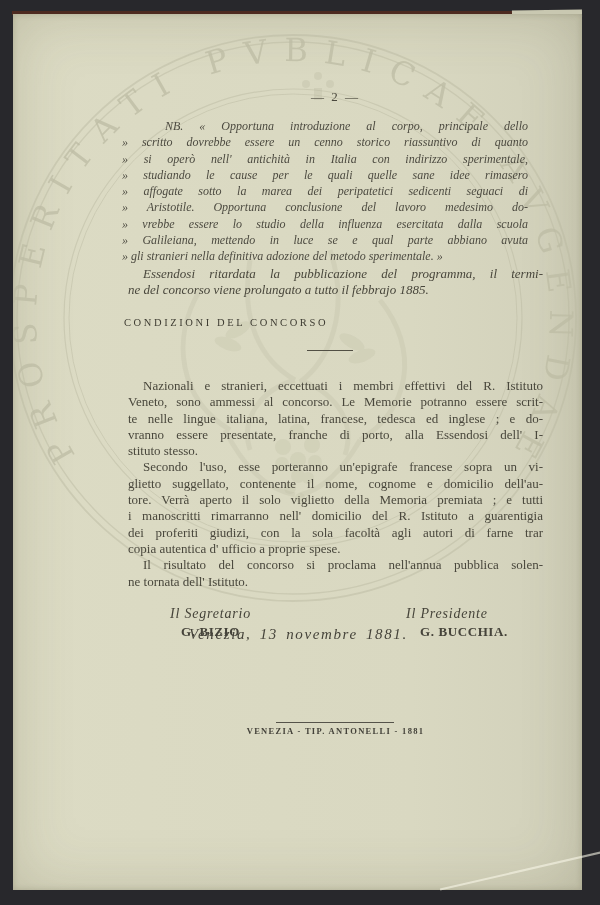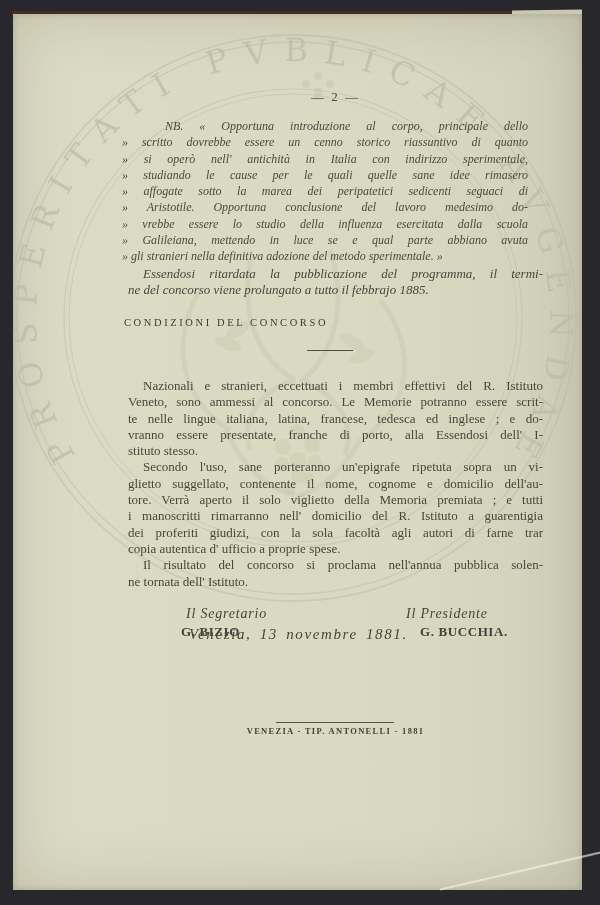--- a/index.html
+++ b/index.html
@@ -35,21 +35,21 @@
   .notice { left:128px; top:266px; width:415px; font-size:13px;font-style:italic; }
   .sec-head {
     left:124px; top:317px; width:415px; 
     font-size:10.5px; font-weight:normal; letter-spacing:2.6px; color:#3e3c32;
   }
   .sec-rule { position:absolute; left:307px; top:350px; width:46px; border-top:1.6px solid #514f44; }
   .bodyblk { left:128px; top:378px; width:415px; font-size:13px; }
   .dateline { left:189px; top:578px; font-style:italic; font-size:15px; letter-spacing:1.6px; word-spacing:3px; color:#45433a;margin-top:48px; }
   .sig-role { position:absolute; top:606px; font-style:italic; font-size:14px; letter-spacing:.8px; color:#46443a; }
   .sig-name { position:absolute; top:624px; font-size:13px; font-weight:bold; letter-spacing:.6px; color:#45433a; }
-  .sig-role.l { left:186px; } .sig-role.r { left:406px; }
+  .sig-role.l { left:170px; } .sig-role.r { left:406px; }
   .sig-name.l { left:181px; } .sig-name.r { left:420px; }
   .imprint-rule { position:absolute; left:276px; top:722px; width:118px; border-top:1.4px solid #55534a; }
   .imprint { left:128px; top:726px; width:415px; text-align:center; font-size:8.5px; font-weight:bold; letter-spacing:1.3px; color:#44423a; }
 </style>
 </head>
 <body>
 
 <div class="scene">
 
   <div class="scan-edge-line"></div>
@@ -125,21 +125,21 @@
 
     <div class="tb sec-head">CONDIZIONI DEL CONCORSO</div>
     <div class="sec-rule"></div>
 
     <div class="tb bodyblk">
       <span class="ln j ind">Nazionali e stranieri, eccettuati i membri effettivi del R. Istituto</span>
       <span class="ln j">Veneto, sono ammessi al concorso. Le Memorie potranno essere scrit-</span>
       <span class="ln j">te nelle lingue italiana, latina, francese, tedesca ed inglese ; e do-</span>
       <span class="ln j">vranno essere presentate, franche di porto, alla Essendosi dell' I-</span>
       <span class="ln last">stituto stesso.</span>
-      <span class="ln j ind">Secondo l'uso, sane porteranno un'epigrafe ripetuta sopra un vi-</span>
+      <span class="ln j ind">Secondo l'uso, esse porteranno un'epigrafe francese sopra un vi-</span>
       <span class="ln j">glietto suggellato, contenente il nome, cognome e domicilio dell'au-</span>
       <span class="ln j">tore. Verrà aperto il solo viglietto della Memoria premiata ; e tutti</span>
       <span class="ln j">i manoscritti rimarranno nell' domicilio del R. Istituto a guarentigia</span>
       <span class="ln j">dei proferiti giudizi, con la sola facoltà agli autori di farne trar</span>
       <span class="ln last">copia autentica d' ufficio a proprie spese.</span>
       <span class="ln j ind">Il risultato del concorso si proclama nell'annua pubblica solen-</span>
       <span class="ln last">ne tornata dell' Istituto.</span>
     </div>
 
     <div class="tb dateline">Venezia, 13 novembre 1881.</div>

